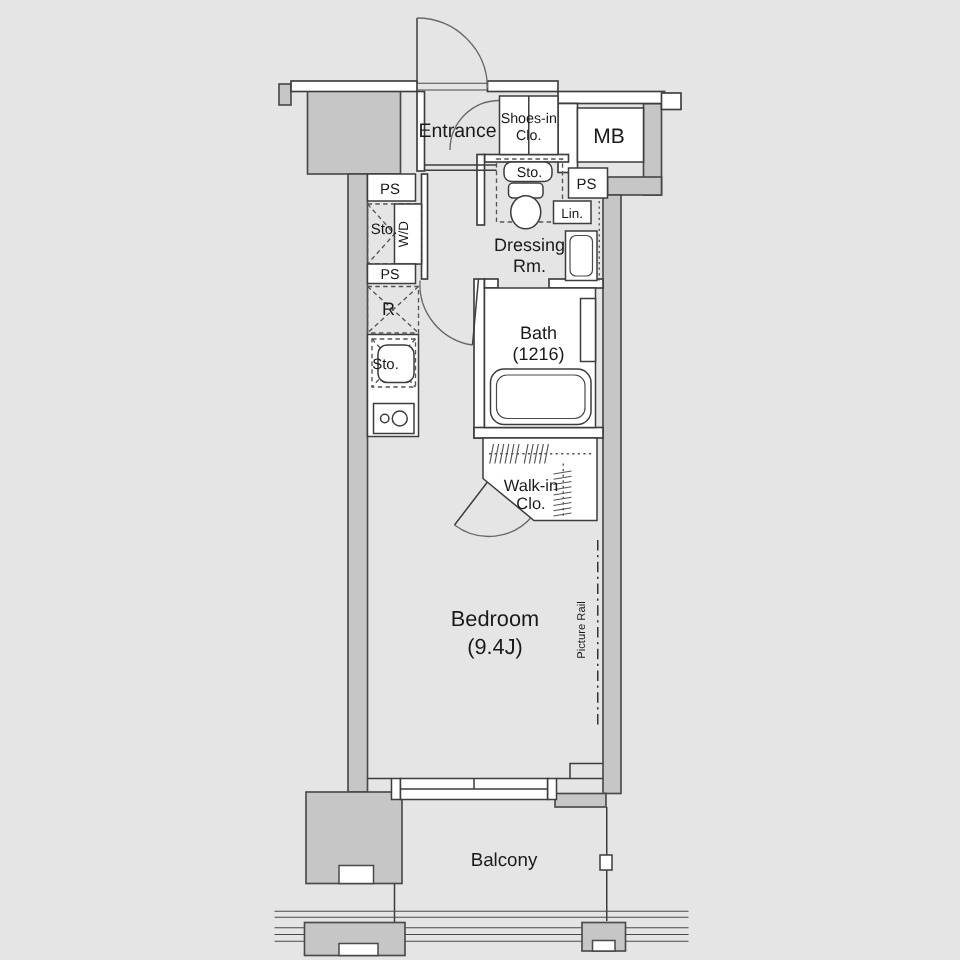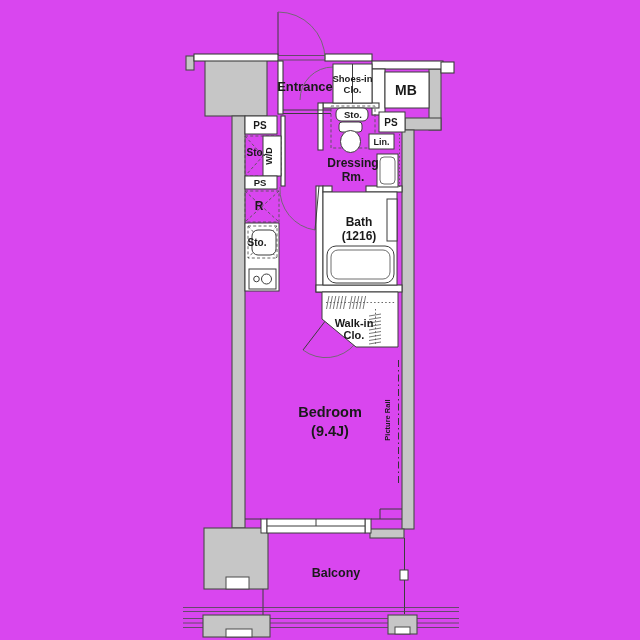--- a/index.html
+++ b/index.html
@@ -1,17 +1,17 @@
 <!DOCTYPE html>
 <html><head>
 <meta charset="utf-8">
 <style>
   html,body{margin:0;padding:0;background:#ffffff;}
-  .stage{position:relative;width:640px;height:640px;background:#d946ef;overflow:hidden;
-         font-family:"Liberation Sans",sans-serif;font-weight:bold;}
+  .stage{position:relative;width:640px;height:640px;background:#e5e5e5;overflow:hidden;
+         font-family:"Liberation Sans",sans-serif;}
   svg{display:block;}
   .lbl{font-family:"Liberation Sans",sans-serif;fill:#1a1a1a;}
   .wallg{fill:#c6c6c6;stroke:#4a4a4a;stroke-width:1.1;}
   .wallw{fill:#ffffff;stroke:#3d3d3d;stroke-width:1.1;}
   .fix{fill:#ffffff;stroke:#3d3d3d;stroke-width:1;}
   .ln{stroke:#3d3d3d;stroke-width:1;fill:none;}
   .thin{stroke:#4a4a4a;stroke-width:0.8;fill:none;}
   .dash{stroke:#555;stroke-width:0.9;fill:none;stroke-dasharray:3 2.2;}
   .dot{stroke:#555;stroke-width:0.9;fill:none;stroke-dasharray:1.5 2.2;}
   .arc{stroke:#6a6a6a;stroke-width:0.9;fill:none;}

